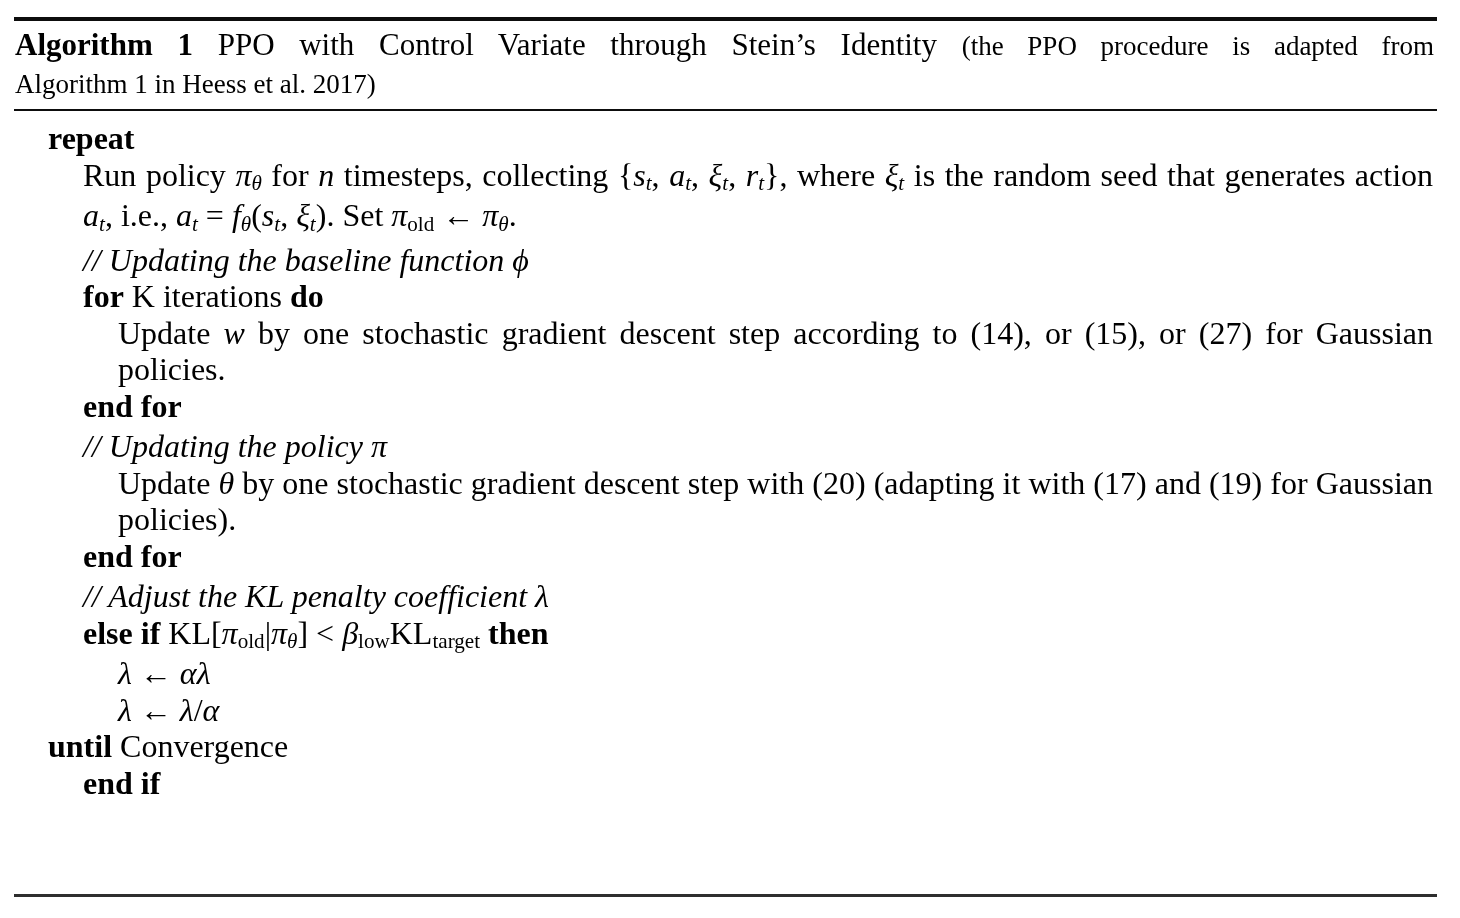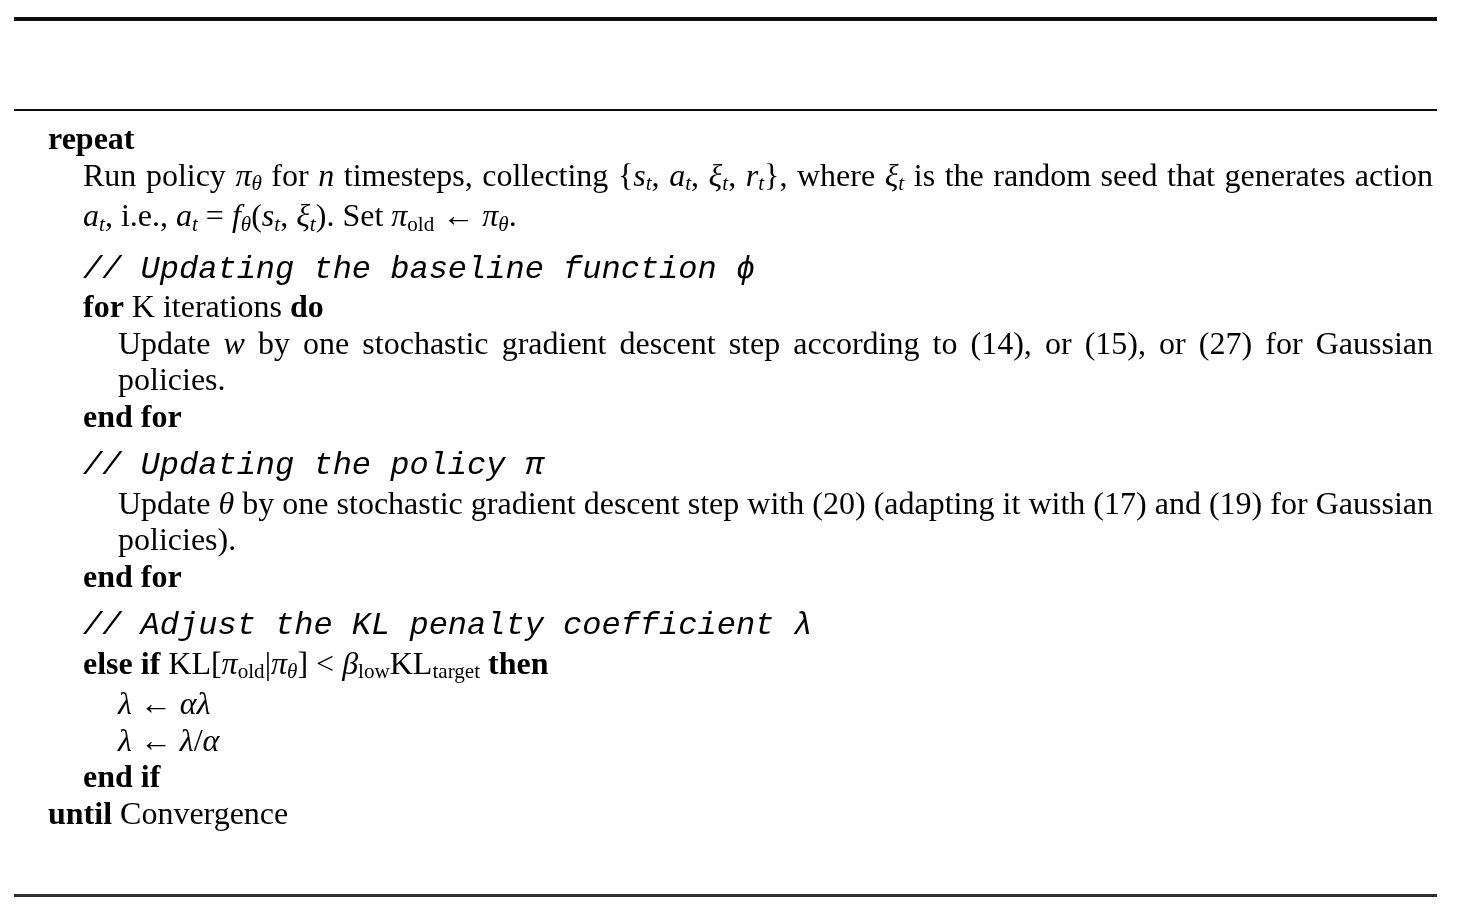--- a/index.html
+++ b/index.html
@@ -42,59 +42,67 @@
     left: 15px;
     right: 27px;
     top: 120px;
     font-size: 32px;
     line-height: 36.5px;
   }
   .line { }
   .ind0 { padding-left: 33px; }
   .ind1 { padding-left: 68px; }
   .ind2 { padding-left: 103px; }
-  .gap  { margin-top: 14px; font-family: Liberation Mono, monospace; }
+  .gap  { margin-top: 4px; }
   .jl   { text-align: justify; text-align-last: justify; }
 
   .kw { font-weight: bold; }
   .it { font-style: italic; }
   .cm { font-style: italic; }
   .sb {
     font-size: 66%;
     position: relative;
     top: 0.22em;
     letter-spacing: 0;
   }
 </style>
 </head>
 <body>
 
 <div class="page">
 
   <div class="rule rule-top"></div>
 
+  <div class="caption">
+    <div class="caption-line1">
+      <span class="algo-label">Algorithm 1</span>
+      <span>PPO with Control Variate through Stein’s Identity</span>
+      <span class="note">(the PPO procedure is adapted from</span>
+    </div>
+    <div class="note">Algorithm 1 in Heess et al. 2017)</div>
+  </div>
 
   <div class="rule rule-mid"></div>
 
   <div class="algo-body">
       <div class="line ind0"><span class="kw">repeat</span></div>
       <div class="line ind1 jl"><span>Run policy </span><span class="it">π</span><span class="sb it">θ</span><span> for </span><span class="it">n</span><span> timesteps, collecting {</span><span class="it">s</span><span class="sb it">t</span><span>, </span><span class="it">a</span><span class="sb it">t</span><span>, </span><span class="it">ξ</span><span class="sb it">t</span><span>, </span><span class="it">r</span><span class="sb it">t</span><span>}, where </span><span class="it">ξ</span><span class="sb it">t</span><span> is the random seed that generates action</span></div>
       <div class="line ind1"><span class="it">a</span><span class="sb it">t</span><span>, i.e., </span><span class="it">a</span><span class="sb it">t</span><span> = </span><span class="it">f</span><span class="sb it">θ</span><span>(</span><span class="it">s</span><span class="sb it">t</span><span>, </span><span class="it">ξ</span><span class="sb it">t</span><span>). Set </span><span class="it">π</span><span class="sb">old</span><span> ← </span><span class="it">π</span><span class="sb it">θ</span><span>.</span></div>
       <div class="line ind1 gap"><span class="cm">// Updating the baseline function ϕ</span></div>
       <div class="line ind1"><span class="kw">for</span><span> K iterations </span><span class="kw">do</span></div>
       <div class="line ind2 jl"><span>Update </span><span class="it">w</span><span> by one stochastic gradient descent step according to (14), or (15), or (27) for Gaussian</span></div>
       <div class="line ind2"><span>policies.</span></div>
       <div class="line ind1"><span class="kw">end for</span></div>
       <div class="line ind1 gap"><span class="cm">// Updating the policy π</span></div>
       <div class="line ind2 jl"><span>Update </span><span class="it">θ</span><span> by one stochastic gradient descent step with (20) (adapting it with (17) and (19) for Gaussian</span></div>
       <div class="line ind2"><span>policies).</span></div>
       <div class="line ind1"><span class="kw">end for</span></div>
       <div class="line ind1 gap"><span class="cm">// Adjust the KL penalty coefficient λ</span></div>
       <div class="line ind1"><span class="kw">else if</span><span> KL[</span><span class="it">π</span><span class="sb">old</span><span>|</span><span class="it">π</span><span class="sb it">θ</span><span>] &lt; </span><span class="it">β</span><span class="sb">low</span><span>KL</span><span class="sb">target</span><span> </span><span class="kw">then</span></div>
       <div class="line ind2"><span class="it">λ</span><span> ← </span><span class="it">α</span><span class="it">λ</span></div>
       <div class="line ind2"><span class="it">λ</span><span> ← </span><span class="it">λ</span><span>/</span><span class="it">α</span></div>
+      <div class="line ind0"><span class="kw">until</span><span> Convergence</span></div>
       <div class="line ind1"><span class="kw">end if</span></div>
-      <div class="line ind0"><span class="kw">until</span><span> Convergence</span></div>
     </div>
 
   <div class="rule rule-bottom"></div>
 
 </div>
 
 </body></html>

